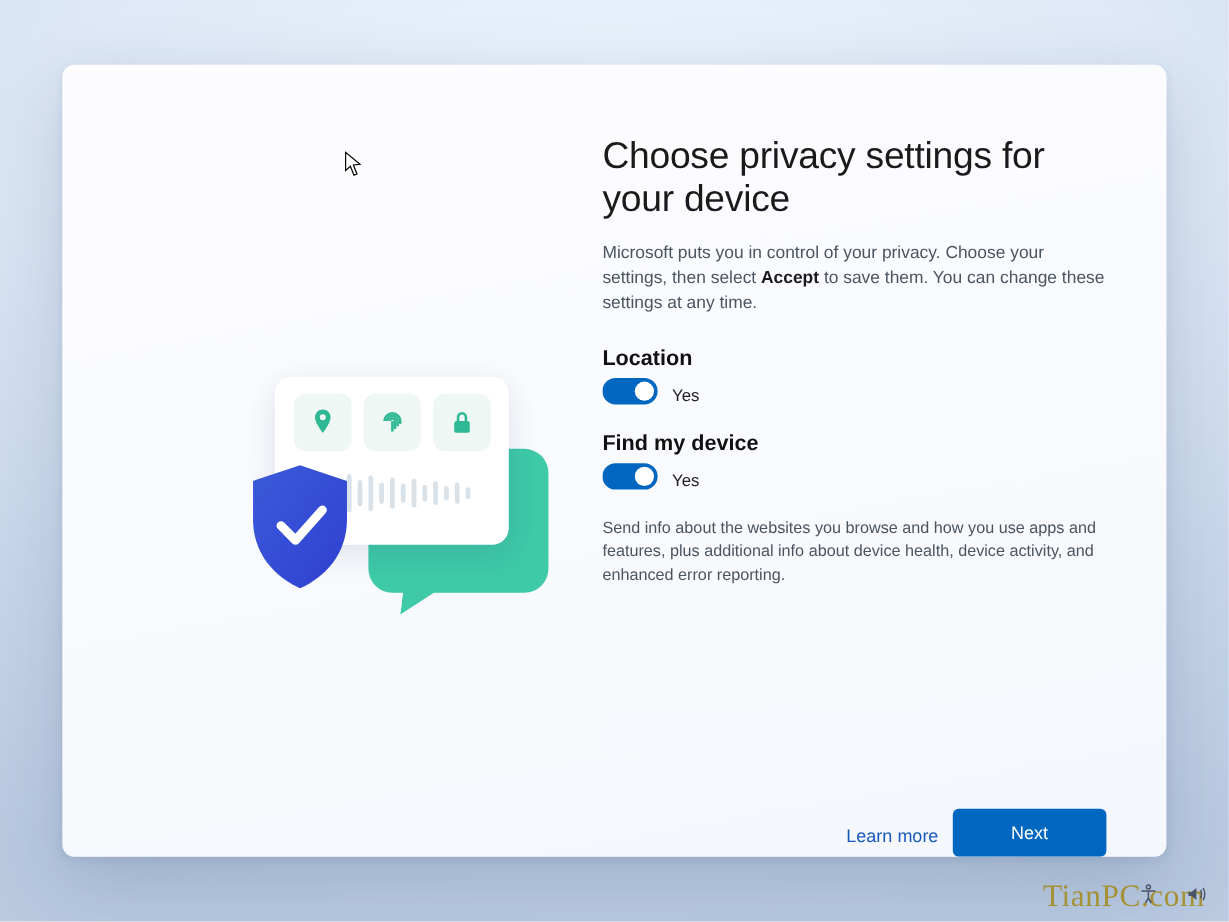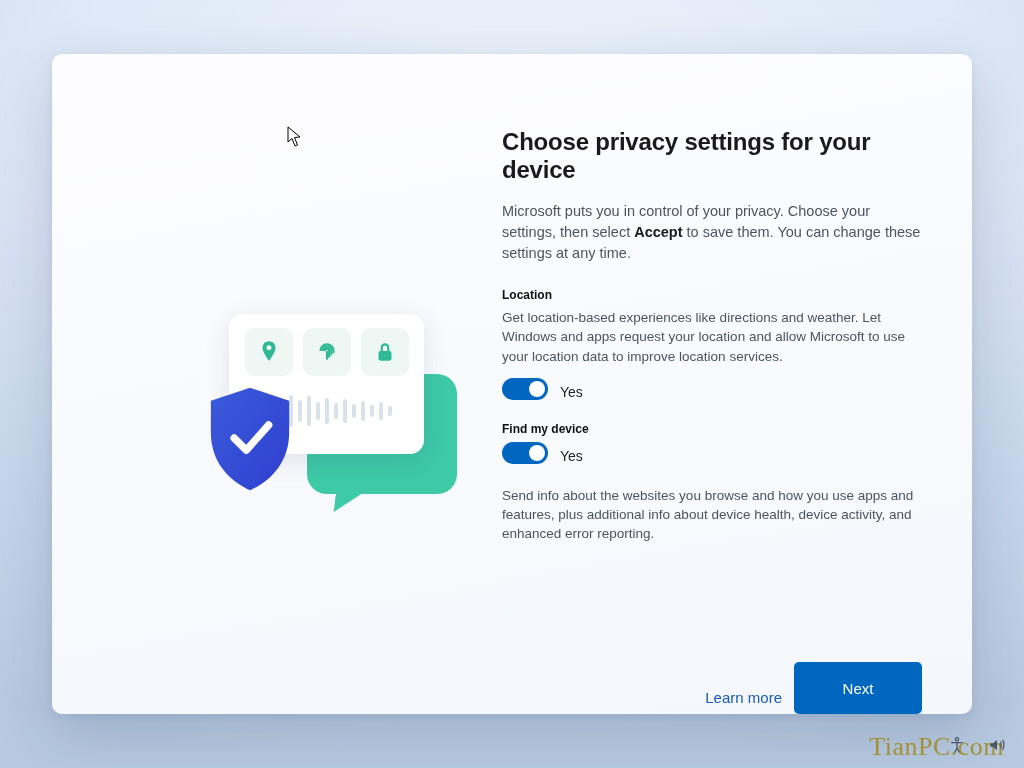--- a/index.html
+++ b/index.html
@@ -89,27 +89,26 @@
   .shield svg{ width:100%; height:100%; display:block; }
 
   
   .content-col{
     flex:1;
     padding: 58px 48px 0 30px;
     display:flex; flex-direction:column;
     min-width:0;
   }
   .title{
-    font-size:24px;
+    font-size:31px;
     line-height:1.15;
-    font-weight:700;
+    font-weight:400;
     color:#1a1a1a;
     letter-spacing:-.2px;
     margin-bottom:18px;
-    margin-top:16px;
   }
   .lead{
     font-size:14.5px;
     line-height:1.45;
     color:#4b5560;
     margin-bottom:16px;
   }
   .lead b{ color:#1a1a1a; font-weight:600;text-align:center; }
 
   .scroll{
@@ -121,21 +120,21 @@
   .scroll-inner{ padding-right:4px; }
   .scroll::after{
     content:"";
     position:absolute; left:0; right:0; bottom:0; height:40px;
     background:linear-gradient(transparent, #f5f8fc);
     pointer-events:none;
   }
 
   .setting{ margin-bottom:22px; }
   .s-title{
-    font-size:12px; font-weight:600; color:#111;
+    font-size:18px; font-weight:600; color:#111;
     margin-bottom:6px;
   }
   .s-desc{
     font-size:13.5px; line-height:1.42; color:#4b5560;
     margin-bottom:12px;
   }
   .toggle-row{ display:flex; align-items:flex-end; gap:12px; }
   .toggle{
     width:46px; height:22px; border-radius:11px;
     background:#0067c0;
@@ -154,21 +153,21 @@
     display:flex; align-items:flex-end; justify-content:flex-end;
     gap:6px;
     padding-right:2px;
   }
   .link{
     color:#185abd; font-size:15px;
     cursor:pointer;
     padding:8px 6px;
   }
   .primary-btn{
-    min-width:128px; height:52px;
+    min-width:128px; height:40px;
     background:#0067c0;
     color:#fff; font-size:15px;
     border:none; border-radius:5px;
     cursor:pointer;
     display:flex; align-items:center; justify-content:center;
   }
 
   
   .cursor{
     position:absolute;
@@ -270,21 +269,20 @@
     <h1 class="title">Choose privacy settings for your device</h1>
     <p class="lead">
       <span>Microsoft puts you in control of your privacy. Choose your settings, then select </span><b>Accept</b><span> to save them. You can change these settings at any time.</span>
     </p>
 
     <div class="scroll">
       <div class="scroll-inner">
 
         <div class="setting">
           <div class="s-title">Location</div>
-          <div class="s-desc">Get location-based experiences like directions and weather. Let Windows and apps request your location and allow Microsoft to use your location data to improve location services.</div>
           <div class="toggle-row">
             <div class="toggle">
                 <div class="knob"></div>
               </div>
             <span class="toggle-label">Yes</span>
           </div>
         </div>
 
         <div class="setting">
           <div class="s-title">Find my device</div>

